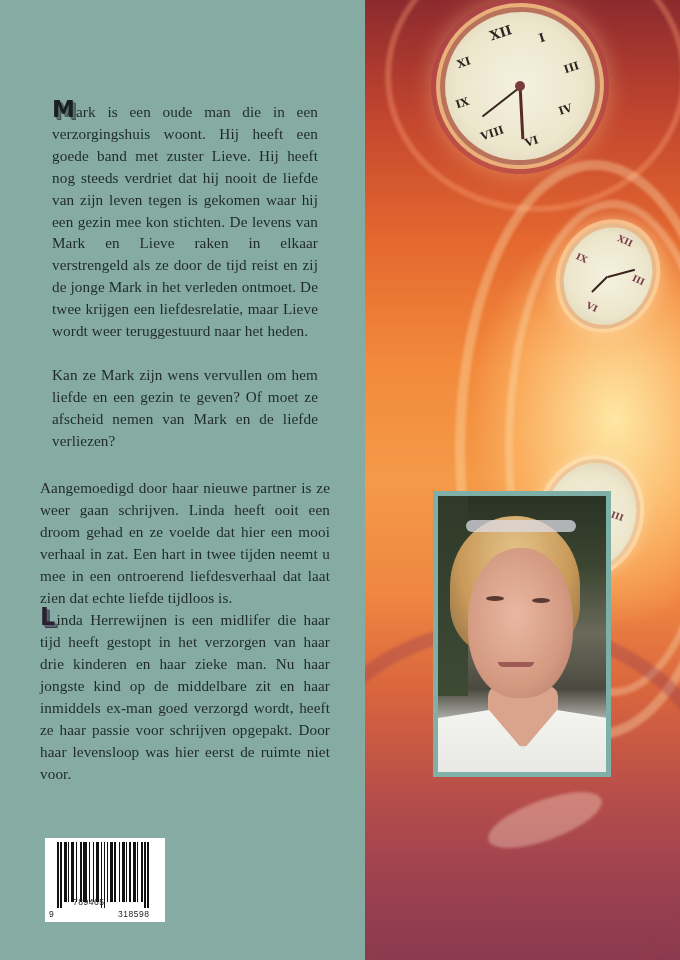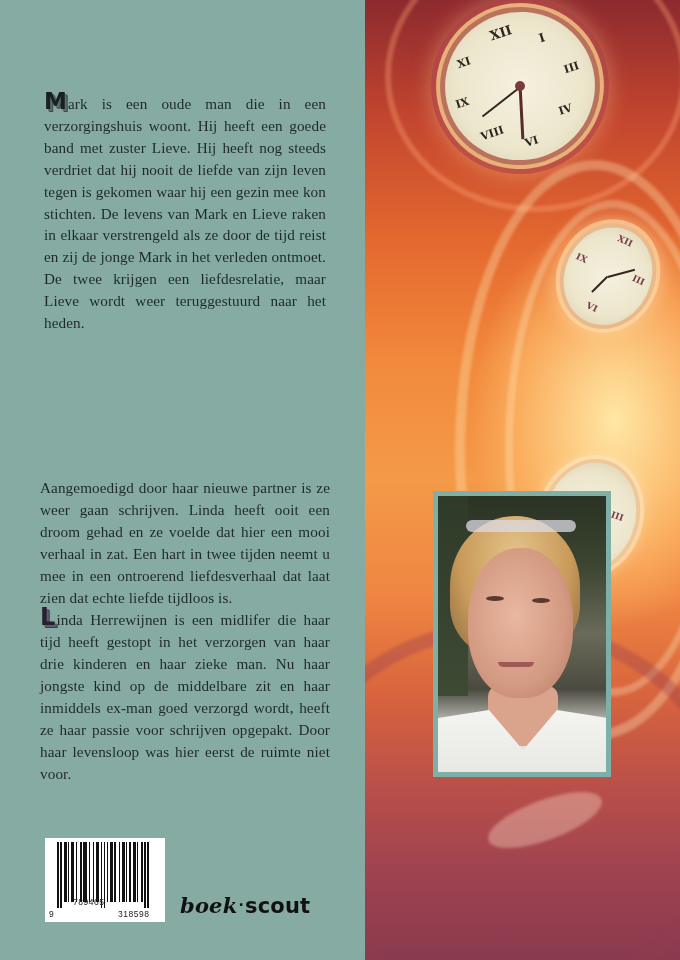--- a/index.html
+++ b/index.html
@@ -13,21 +13,21 @@
   .panel {
     position: absolute; left: 0; top: 0; width: 365px; height: 960px;
     background: #86aba3;
   }
   .blurb {
     position: absolute; left: 40px; top: 88px; width: 290px;
     font-family: "Liberation Serif", "DejaVu Serif", serif;
     font-size: 15.2px; line-height: 21.9px; color: #1f2a28;
     text-align: justify; letter-spacing: 0.1px;
   }
-  .blurb p { margin: 4px; }
+  .blurb p { margin: 12px; }
   .blurb p + p { margin-top: 21.9px; }
   .dropcap {
     font-family: "DejaVu Sans", sans-serif; font-weight: bold;
     font-size: 23px; line-height: 18px; color: #1a1f22;
     text-shadow: 2px 2px 0 #5a6f6c, 3px 3px 0 #3e4d4b;
     display: inline-block; vertical-align: baseline; margin-right: 1px;
   }
   .bio {
     position: absolute; left: 40px; top: 477px; width: 290px;
     font-family: "Liberation Serif", "DejaVu Serif", serif;
@@ -132,20 +132,21 @@
 </style>
 </head>
 <body>
 
 <div class="cover">
 
   <div class="panel">
 
     <div class="blurb">
       <p><span class="dropcap">M</span><span>ark is een oude man die in een verzorgingshuis woont. Hij heeft een goede band met zuster Lieve. Hij heeft nog steeds verdriet dat hij nooit de liefde van zijn leven tegen is gekomen waar hij een gezin mee kon stichten. De levens van Mark en Lieve raken in elkaar verstrengeld als ze door de tijd reist en zij de jonge Mark in het verleden ontmoet. De twee krijgen een liefdesrelatie, maar Lieve wordt weer teruggestuurd naar het heden.</span></p>
+      <p>Kan ze Mark zijn wens vervullen om hem liefde en een gezin te geven? Of moet ze afscheid nemen van Mark en de liefde verliezen?</p>
     </div>
 
     <div class="bio">
       <p>Aangemoedigd door haar nieuwe partner is ze weer gaan schrijven. Linda heeft ooit een droom gehad en ze voelde dat hier een mooi verhaal in zat. Een hart in twee tijden neemt u mee in een ontroerend liefdesverhaal dat laat zien dat echte liefde tijdloos is.</p>
       <p><span class="dropcap-l">L</span><span>inda Herrewijnen is een midlifer die haar tijd heeft gestopt in het verzorgen van haar drie kinderen en haar zieke man. Nu haar jongste kind op de middelbare zit en haar inmiddels ex-man goed verzorgd wordt, heeft ze haar passie voor schrijven opgepakt. Door haar levensloop was hier eerst de ruimte niet voor.</span></p>
     </div>
 
     <div class="barcode">
       <div class="bars">
         <span class="long" style="width:1.5px"></span>
@@ -198,23 +199,20 @@
           <span class="gap" style="width:1.5px"></span>
           <span class="long" style="width:1.5px"></span>
       </div>
       <div class="bc-digits">
         <span class="bc-first">9</span>
         <span class="bc-left">789465</span>
         <span class="bc-right">318598</span>
       </div>
     </div>
 
-    <div class="logo">
-      <span class="boek"><span>boek</span></span><span class="dot">·</span><span>scout</span>
-    </div>
   </div>
 
   <div class="art">
     <div class="streak" style="left:20px;top:-60px;width:290px;height:260px;border-color:rgba(255,170,120,0.35)"></div>
     <div class="streak" style="left:90px;top:160px;width:260px;height:560px;border-width:10px;border-color:rgba(255,230,180,0.35)"></div>
     <div class="streak" style="left:140px;top:200px;width:200px;height:480px;border-width:8px;border-color:rgba(255,240,200,0.3)"></div>
     <div class="streak" style="left:-80px;top:620px;width:420px;height:360px;border-width:14px;border-color:rgba(150,60,80,0.35)"></div>
 
     <div class="clock" style="left:80px;top:12px;width:150px;height:148px;transform:rotate(-18deg)">
       <span class="numeral" style="left:62px;top:10px;font-size:13px">XII</span>

